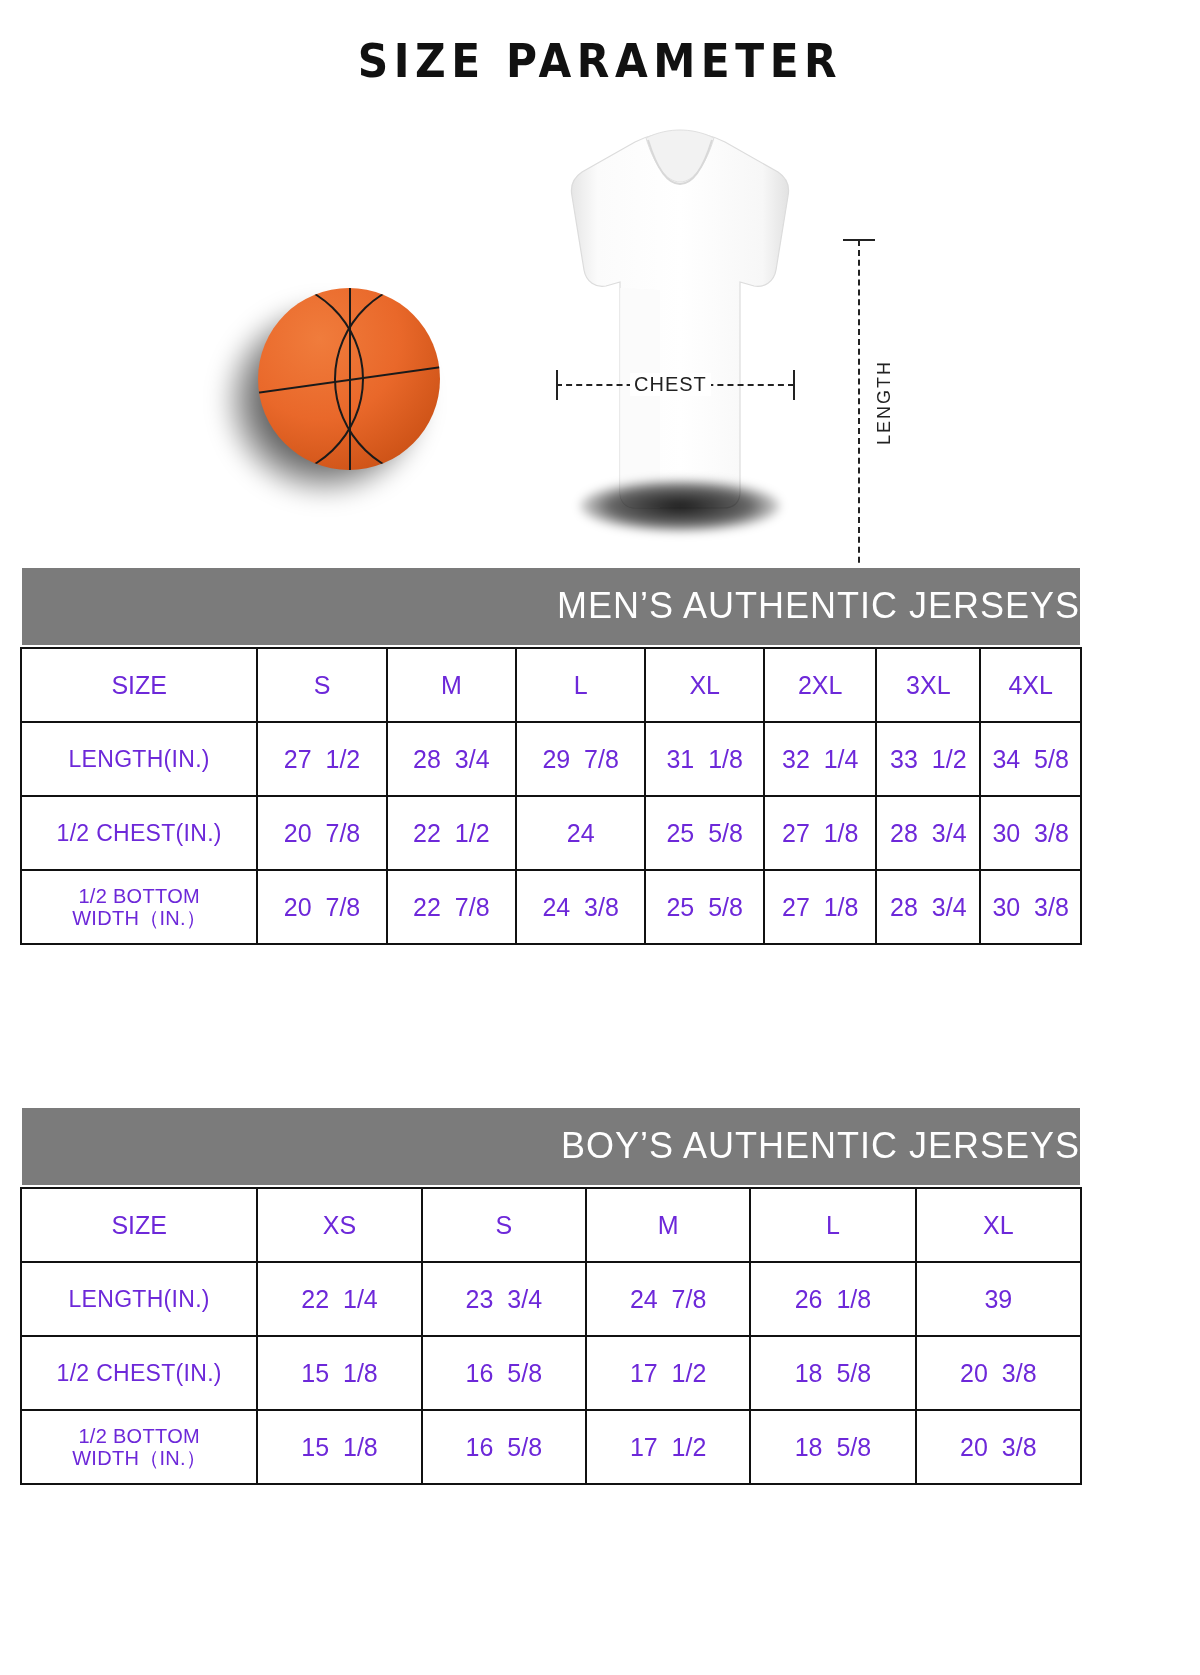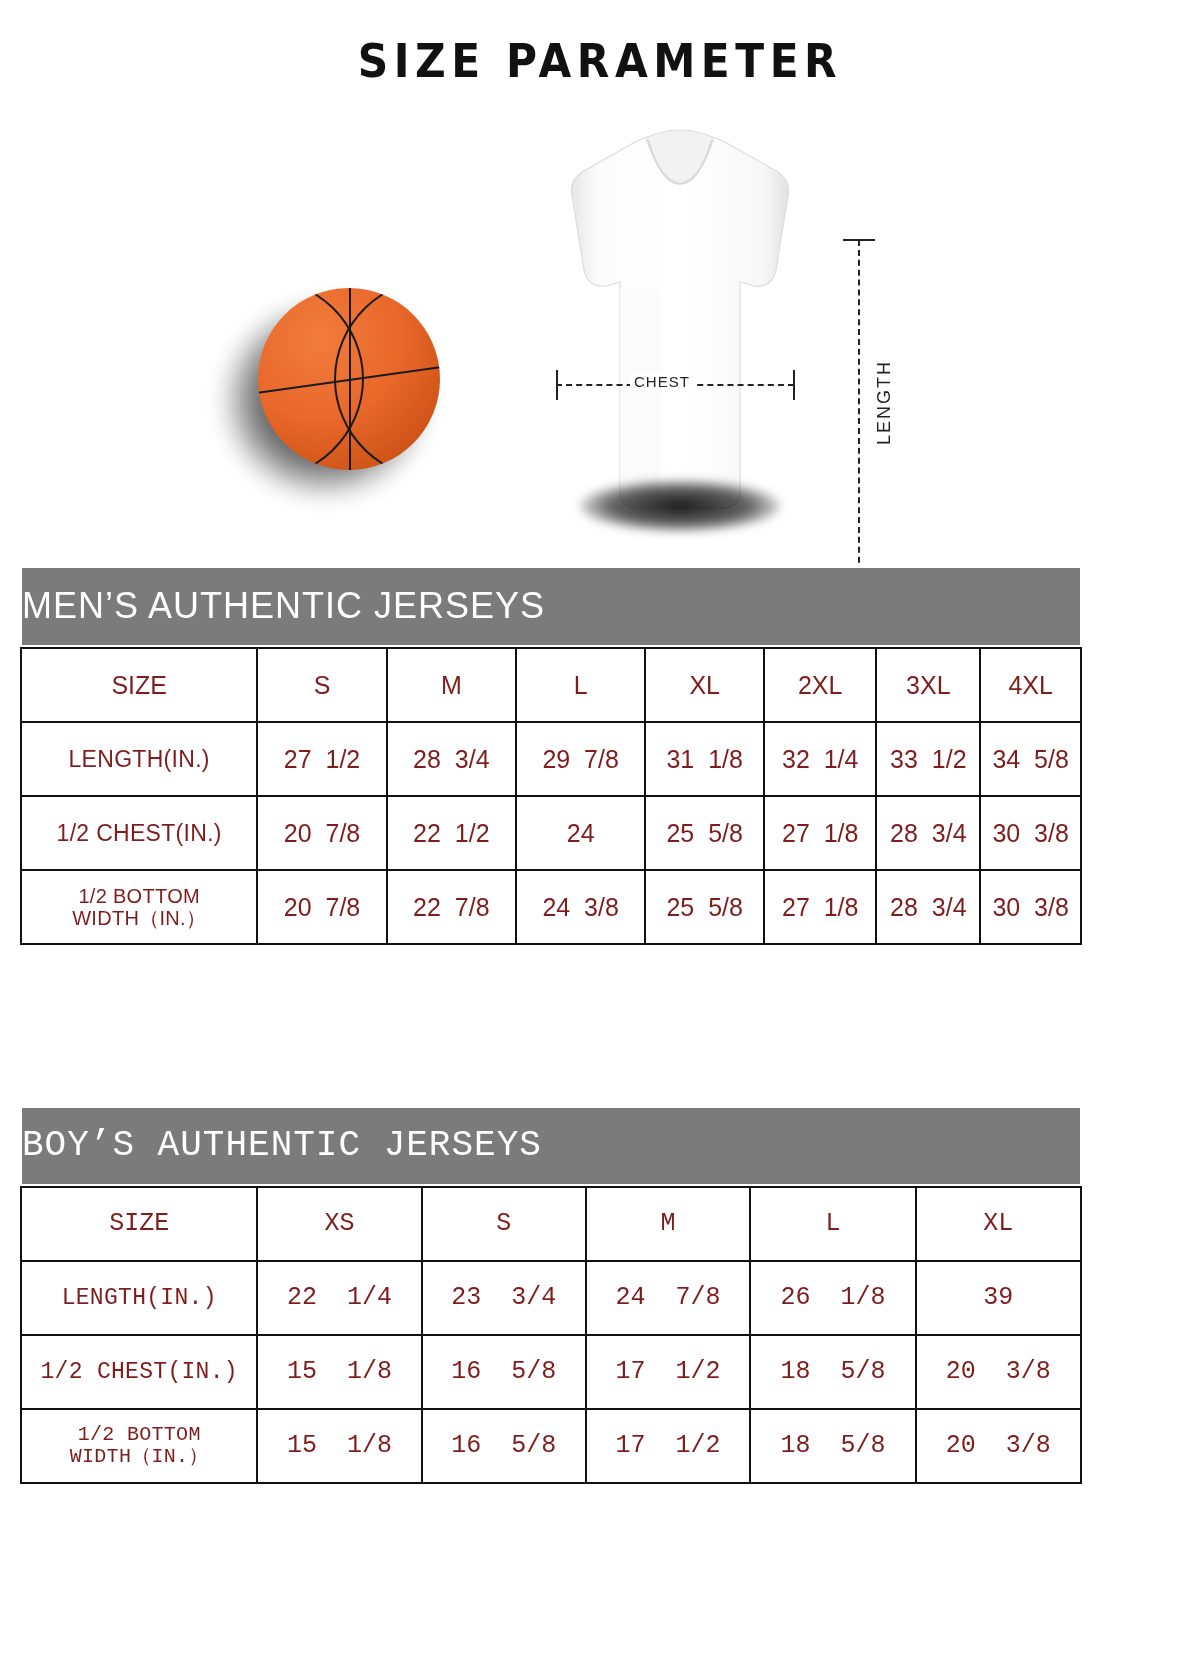--- a/index.html
+++ b/index.html
@@ -120,21 +120,21 @@
     border-radius: 50%;
     background: radial-gradient(ellipse at center, rgba(0,0,0,0.9) 0%, rgba(0,0,0,0.6) 50%, rgba(0,0,0,0) 78%);
     filter: blur(5px);
   }
 
   
   .chest-label {
     position: absolute;
     left: 630px;
     top: 263px;
-    font-size: 15px;
+    font-size: 20px;
     color: #222;
     letter-spacing: 1px;
     background: #fff;
     padding: 0 4px;
   }
   .chest-line {
     position: absolute;
     left: 556px;
     top: 274px;
     width: 238px;
@@ -185,41 +185,41 @@
     transform: rotate(-90deg);
     transform-origin: center;
     background: #fff;
     padding: 2px 4px;
     white-space: nowrap;
   }
 
   
   .table-block { position: absolute; left: 20px; width: 1062px; }
   .block-men { top: 566px; }
-  .block-boy { top: 1106px; font-family: Liberation Mono, monospace; }
+  .block-boy { top: 1106px; }
 
   .tbl-header {
     background: #7b7b7b;
     color: #ffffff;
-    text-align: left;
+    text-align: right;
     font-size: 36px;
     letter-spacing: 1px;
     padding: 17px 0 18px;
     border: 2px solid #ffffff;
   }
   table.size {
     border-collapse: collapse;
     width: 100%;
     table-layout: fixed;
   }
   table.size td {
     border: 2px solid #111111;
     text-align: center;
     font-size: 25px;
-    color: #7f1d1d;
+    color: #6d28d9;
     height: 74px;
     padding: 4px 4px;
     line-height: 1.15;
   }
   table.size td.rowhead {
     font-size: 23px;
     letter-spacing: 0.3px;
   }
   table.size td.two-line { font-size: 20px; line-height: 1.12; }
 </style>

